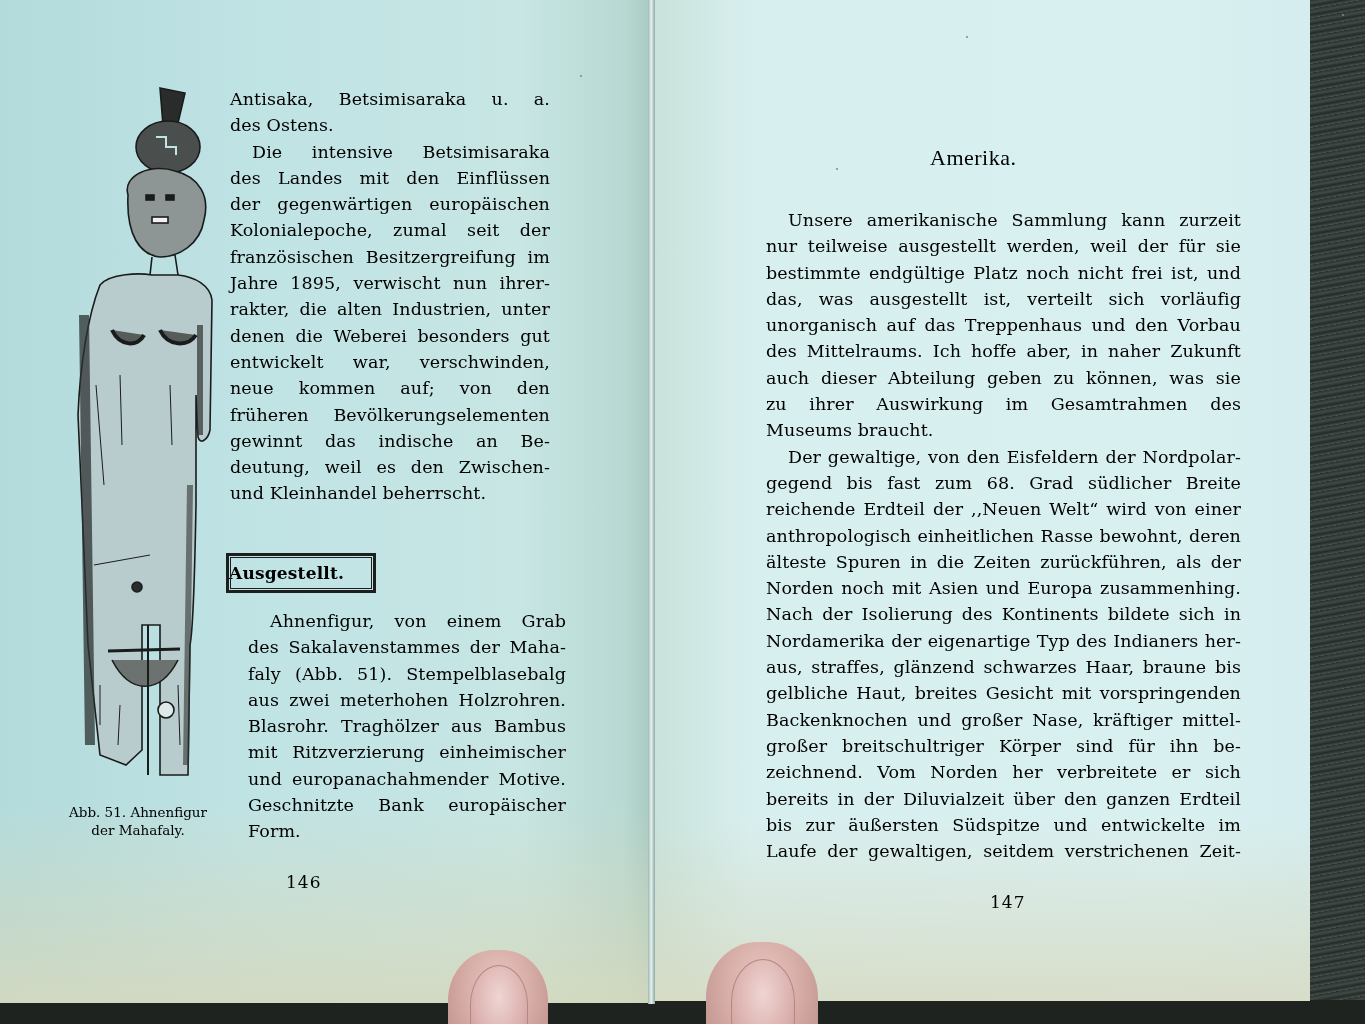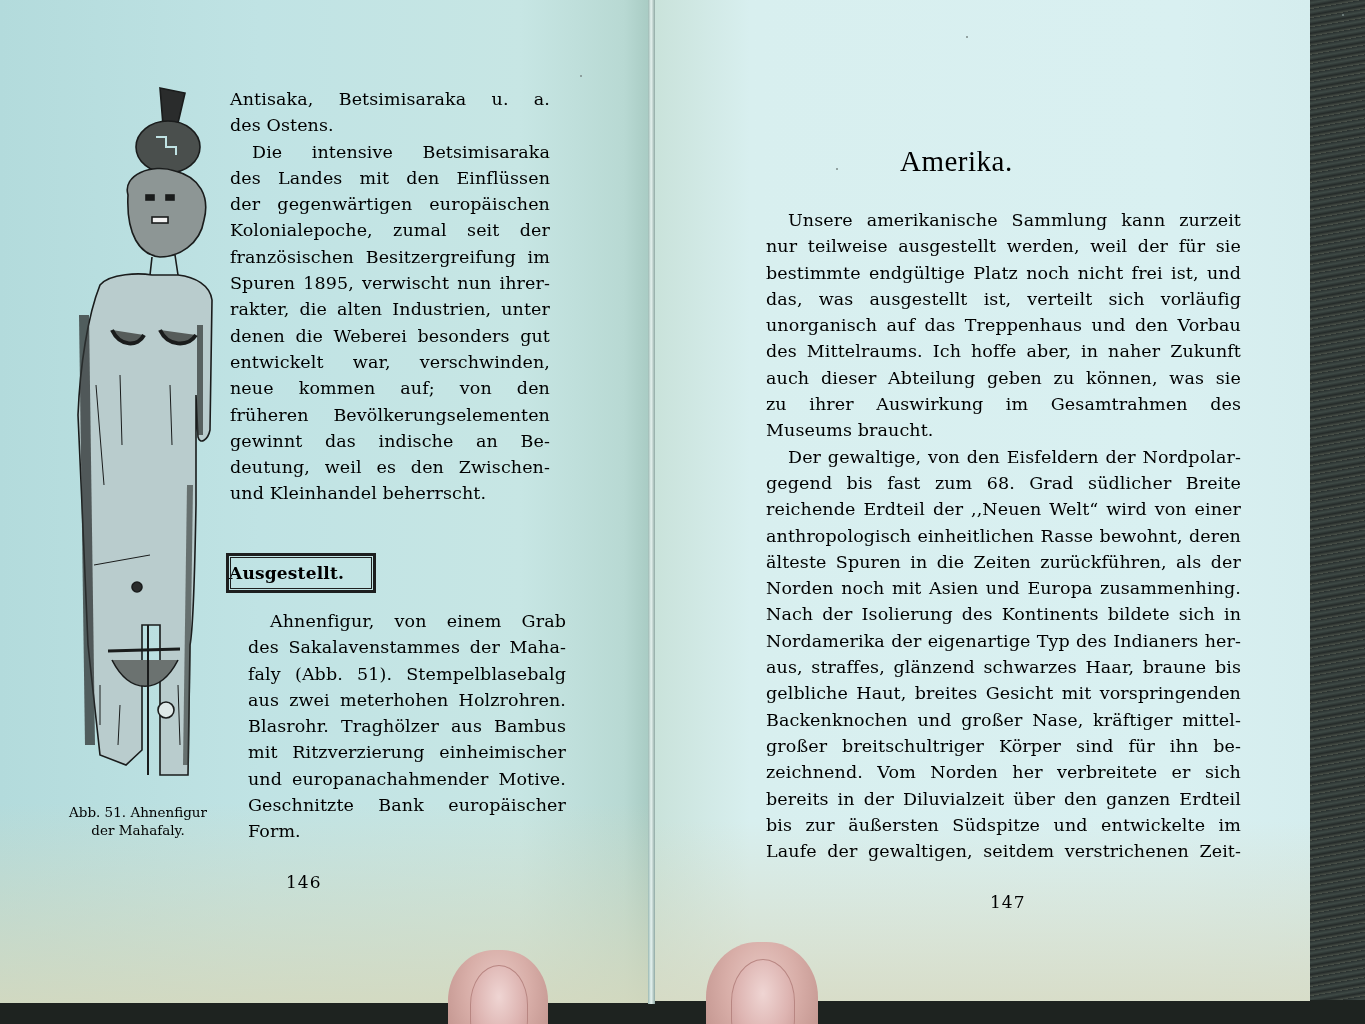--- a/index.html
+++ b/index.html
@@ -69,22 +69,22 @@
   .caption {
     position: absolute; left: 58px; top: 803px; width: 160px; z-index: 3;
     font-size: 13.5px; line-height: 18px; text-align: center;
   }
   .page-num {
     position: absolute; font-size: 17px; z-index: 3; letter-spacing: 1px;
   }
   .pn-left { left: 286px; top: 872px; }
   .pn-right { left: 990px; top: 892px; }
   .chapter-title {
-    position: absolute; left: 900px; top: 145px; z-index: 3;
-    font-family: "Liberation Serif", "DejaVu Serif", serif; font-size: 29px;
+    position: absolute; left: 930px; top: 145px; z-index: 3;
+    font-family: "Liberation Serif", "DejaVu Serif", serif; font-size: 22px;
     font-weight: normal; letter-spacing: 0.5px;
   }
   .right-col { left: 766px; top: 207px; width: 475px; font-size: 17.5px; line-height: 26.3px; }
   .figure {
     position: absolute; left: 60px; top: 85px; width: 160px; height: 705px; z-index: 3;
   }
   .thumb {
     position: absolute; border-radius: 46% 46% 20% 20%;
     background: radial-gradient(ellipse at 50% 35%, #e8c9c4 0%, #d8aea8 45%, #c59892 80%, #a98078 100%);
     z-index: 5;
@@ -147,21 +147,21 @@
     <p>
       <span class="line">Antisaka, Betsimisaraka u. a.</span>
       <span class="line last">des Ostens.</span>
     </p>
     <p>
       <span class="line" style="padding-left:22px">Die intensive Betsimisaraka</span>
       <span class="line">des Landes mit den Einflüssen</span>
       <span class="line">der gegenwärtigen europäischen</span>
       <span class="line">Kolonialepoche, zumal seit der</span>
       <span class="line">französischen Besitzergreifung im</span>
-      <span class="line">Spuren 1895, verwischt nun ihrer-</span>
+      <span class="line">Jahre 1895, verwischt nun ihrer-</span>
       <span class="line">rakter, die alten Industrien, unter</span>
       <span class="line">denen die Weberei besonders gut</span>
       <span class="line">entwickelt war, verschwinden,</span>
       <span class="line">neue kommen auf; von den</span>
       <span class="line">früheren Bevölkerungselementen</span>
       <span class="line">gewinnt das indische an Be-</span>
       <span class="line">deutung, weil es den Zwischen-</span>
       <span class="line last">und Kleinhandel beherrscht.</span>
     </p>
   </div>

